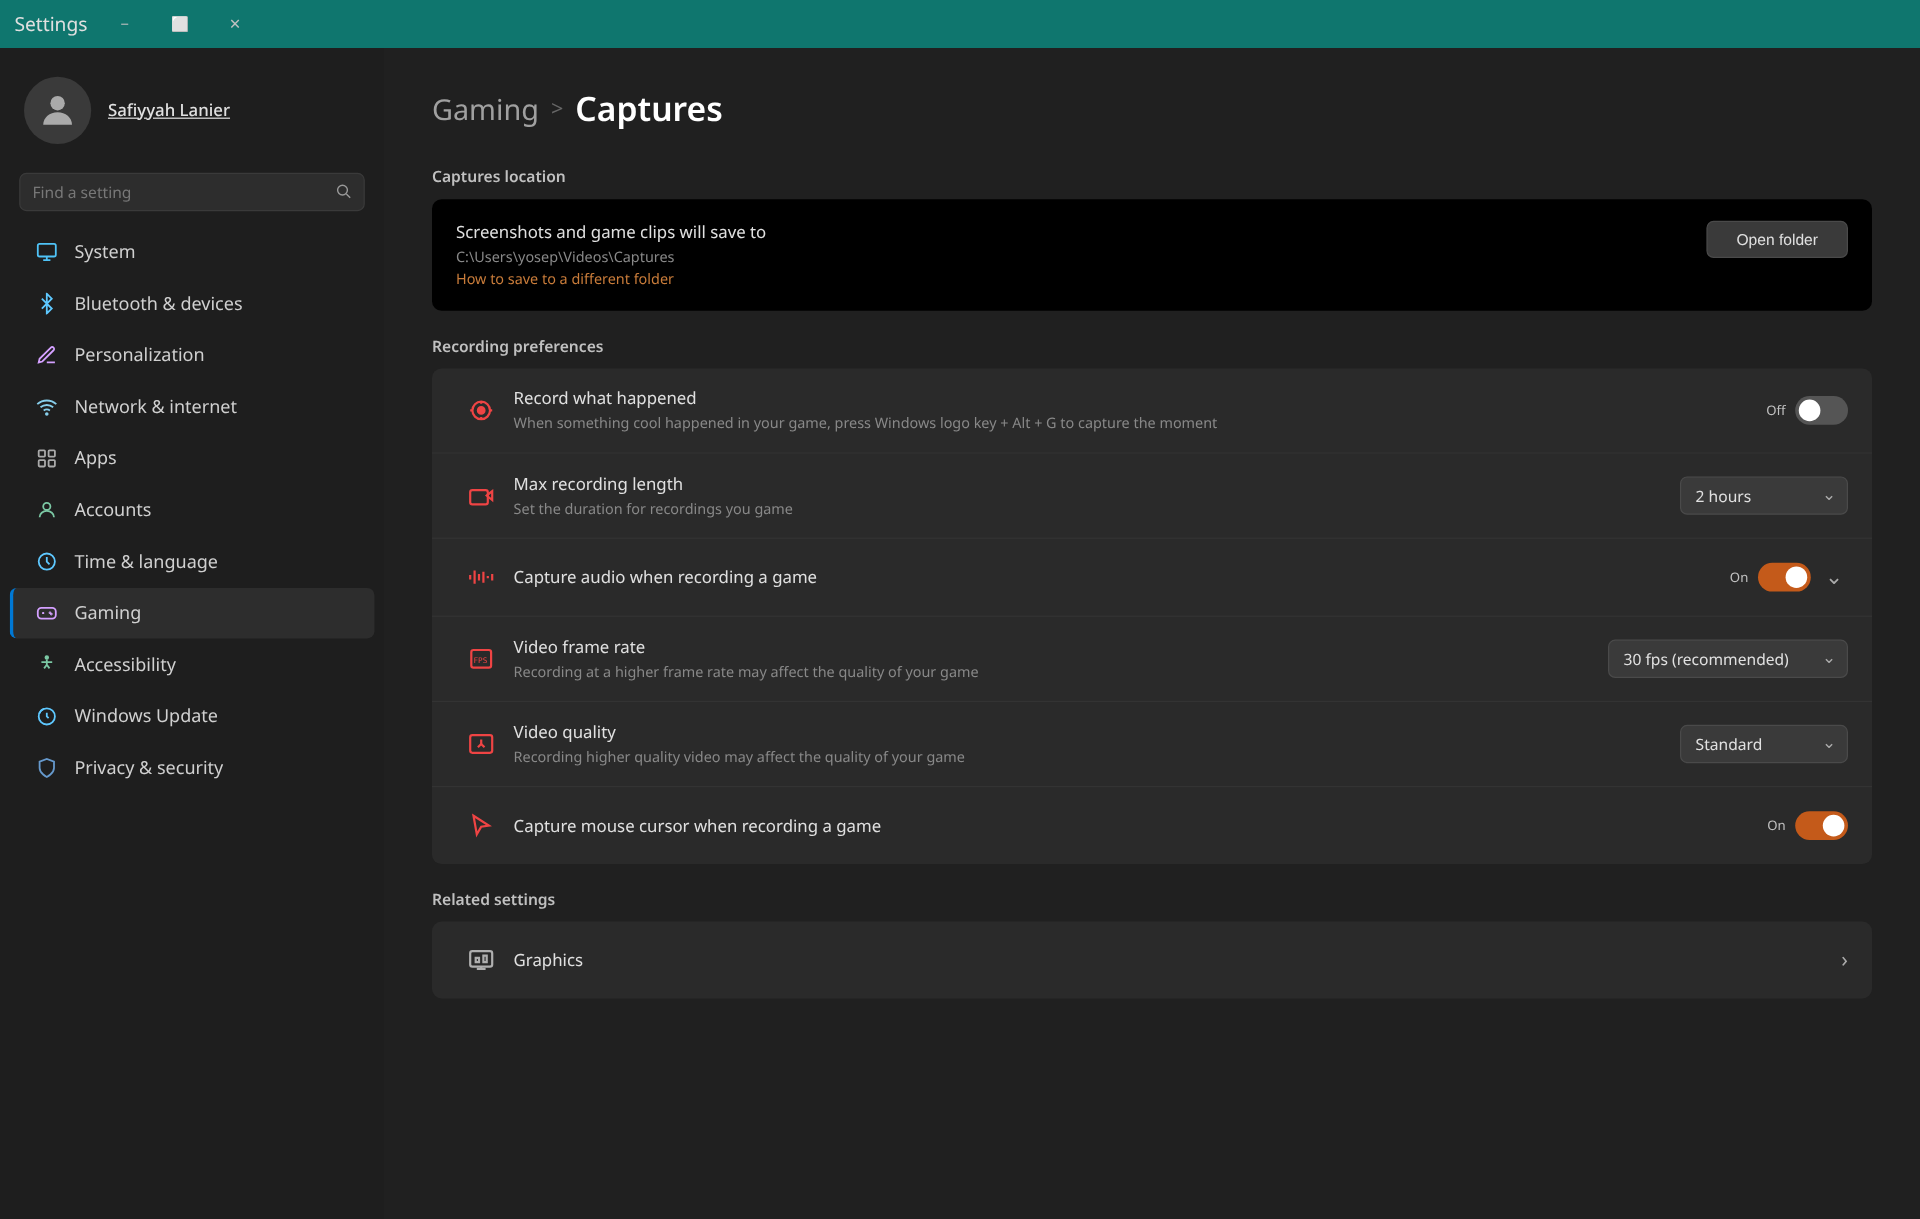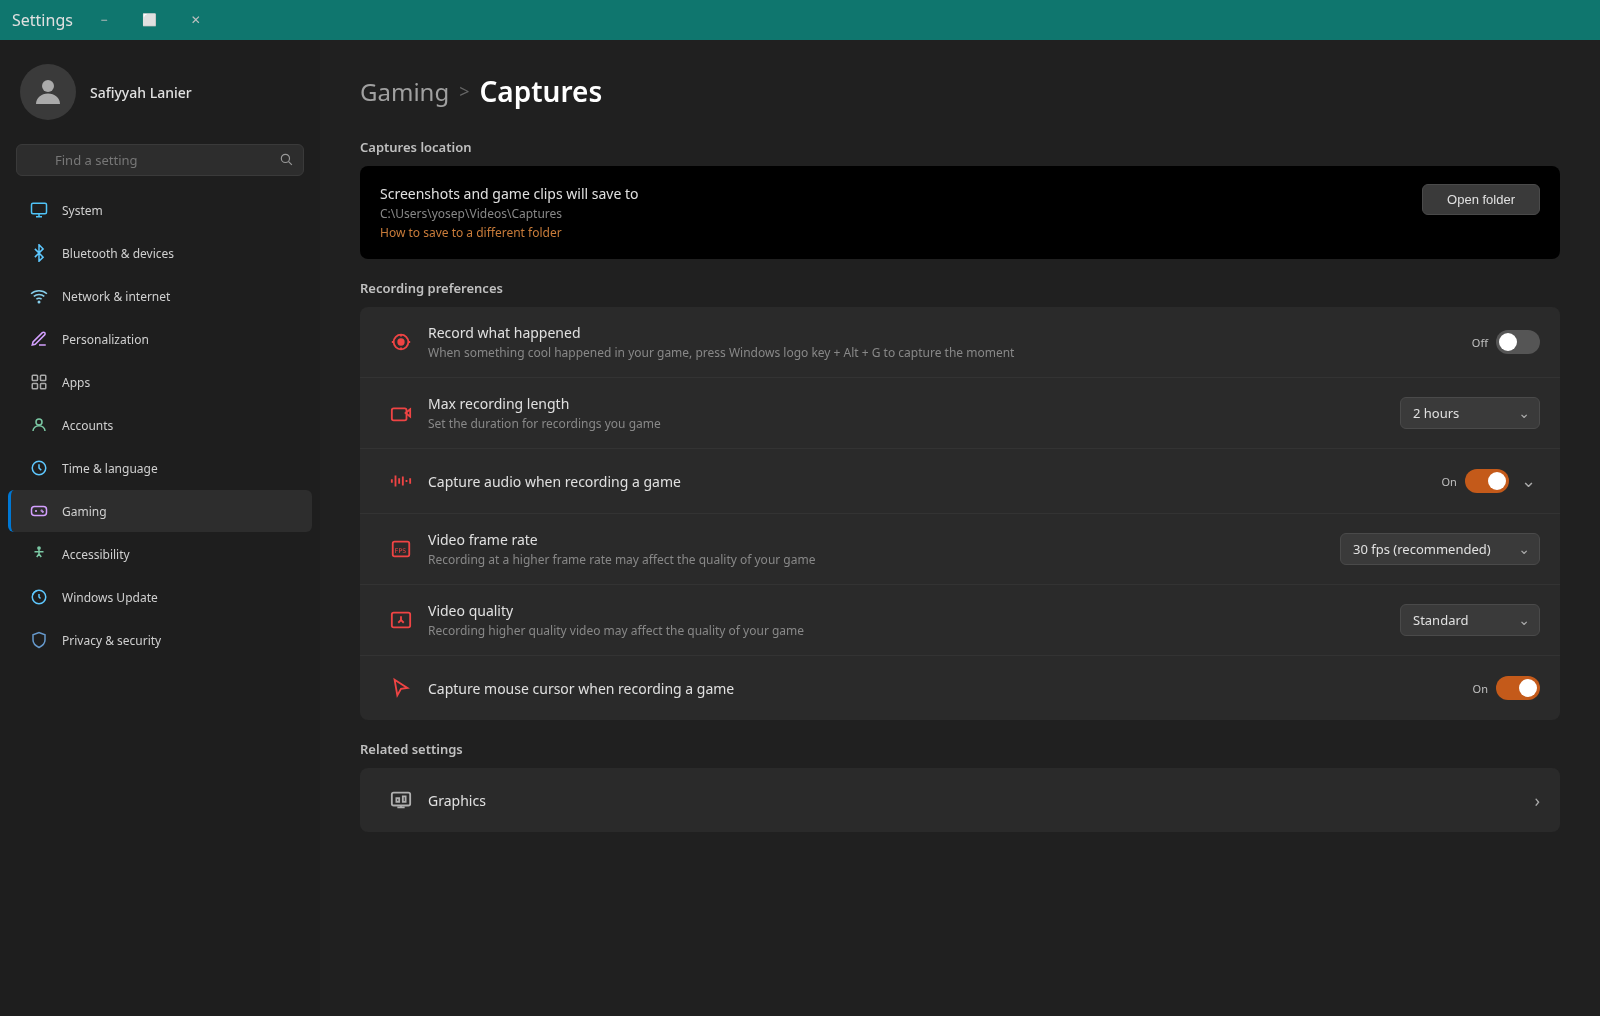--- a/index.html
+++ b/index.html
@@ -57,20 +57,21 @@
       flex-direction: column;
       overflow-y: auto;
       padding-bottom: 16px;
     }
 
     .user-profile {
       display: flex;
       align-items: center;
       gap: 14px;
       padding: 24px 20px 20px 20px;
+      text-decoration: underline;
     }
     .avatar {
       width: 56px;
       height: 56px;
       border-radius: 50%;
       background: #3a3a3a;
       display: flex;
       align-items: center;
       justify-content: center;
       flex-shrink: 0;
@@ -94,35 +95,34 @@
       gap: 8px;
     }
     .search-box input {
       background: transparent;
       border: none;
       outline: none;
       color: #c0c0c0;
       font-size: 13px;
       flex: 1;
       font-family: inherit;
-      margin-left: 28px;
     }
     .search-box input::placeholder { color: #777; }
     .search-icon-btn { color: #999; font-size: 14px; cursor: pointer; background: none; border: none; }
 
     .nav-list { list-style: none; }
     .nav-item {
       display: flex;
       align-items: center;
       gap: 12px;
       padding: 10px 20px;
       cursor: pointer;
       border-radius: 6px;
       margin: 1px 8px;
-      font-size: 12px;
+      font-size: 15px;
       color: #d0d0d0;
     }
     .nav-item.active {
       background: #2d2d2d;
       border-left: 3px solid #0078d4;
       padding-left: 17px;
     }
     .nav-icon {
       width: 22px;
       height: 22px;
@@ -372,38 +372,38 @@
         <span class="nav-icon">
           <svg viewBox="0 0 24 24" fill="none" stroke="#5ec8ff" stroke-width="2">
             <polyline points="6.5 6.5 17.5 17.5 12 23 12 1 17.5 6.5 6.5 17.5"></polyline>
           </svg>
         </span>
         <span>Bluetooth &amp; devices</span>
       </li>
 
       <li class="nav-item">
         <span class="nav-icon">
+          <svg viewBox="0 0 24 24" fill="none" stroke="#d4a0ff" stroke-width="2">
+            <path d="M12 20h9"></path>
+            <path d="M16.5 3.5a2.121 2.121 0 013 3L7 19l-4 1 1-4L16.5 3.5z"></path>
+          </svg>
+        </span>
+        <span>Personalization</span>
+      </li>
+
+      <li class="nav-item">
+        <span class="nav-icon">
           <svg viewBox="0 0 24 24" fill="none" stroke="#87ceeb" stroke-width="2">
             <path d="M5 12.55a11 11 0 0114.08 0"></path>
             <path d="M1.42 9a16 16 0 0121.16 0"></path>
             <path d="M8.53 16.11a6 6 0 016.95 0"></path>
             <circle cx="12" cy="20" r="1" fill="#87ceeb"></circle>
           </svg>
         </span>
         <span>Network &amp; internet</span>
-      </li>
-
-      <li class="nav-item">
-        <span class="nav-icon">
-          <svg viewBox="0 0 24 24" fill="none" stroke="#d4a0ff" stroke-width="2">
-            <path d="M12 20h9"></path>
-            <path d="M16.5 3.5a2.121 2.121 0 013 3L7 19l-4 1 1-4L16.5 3.5z"></path>
-          </svg>
-        </span>
-        <span>Personalization</span>
       </li>
 
       <li class="nav-item">
         <span class="nav-icon">
           <svg viewBox="0 0 24 24" fill="none" stroke="#aaa" stroke-width="2">
             <rect x="3" y="3" width="7" height="7" rx="1"></rect>
             <rect x="14" y="3" width="7" height="7" rx="1"></rect>
             <rect x="3" y="14" width="7" height="7" rx="1"></rect>
             <rect x="14" y="14" width="7" height="7" rx="1"></rect>
           </svg>

